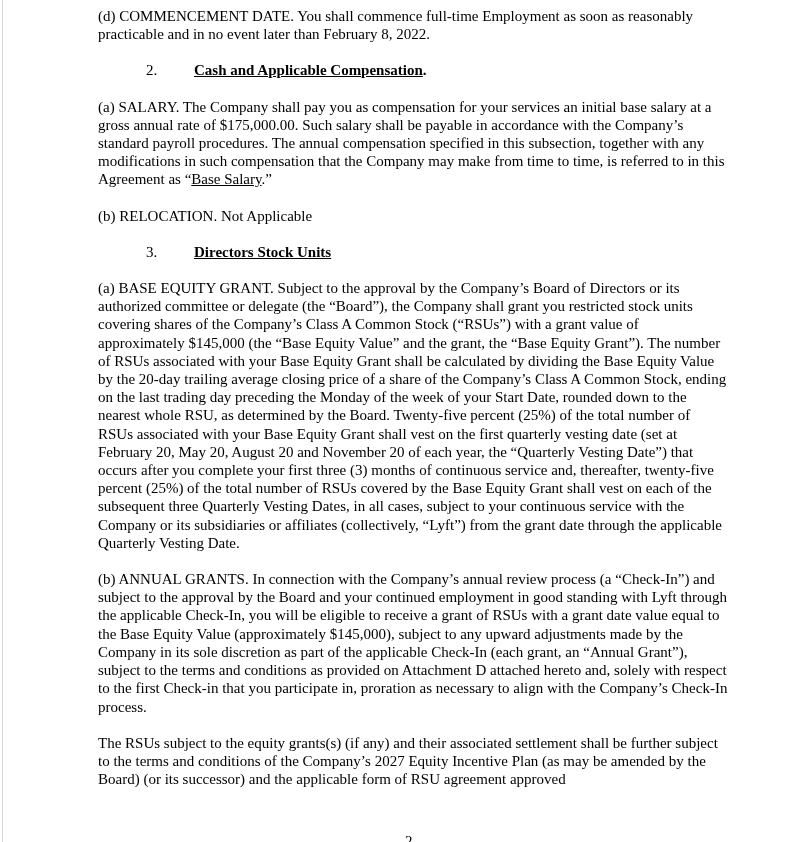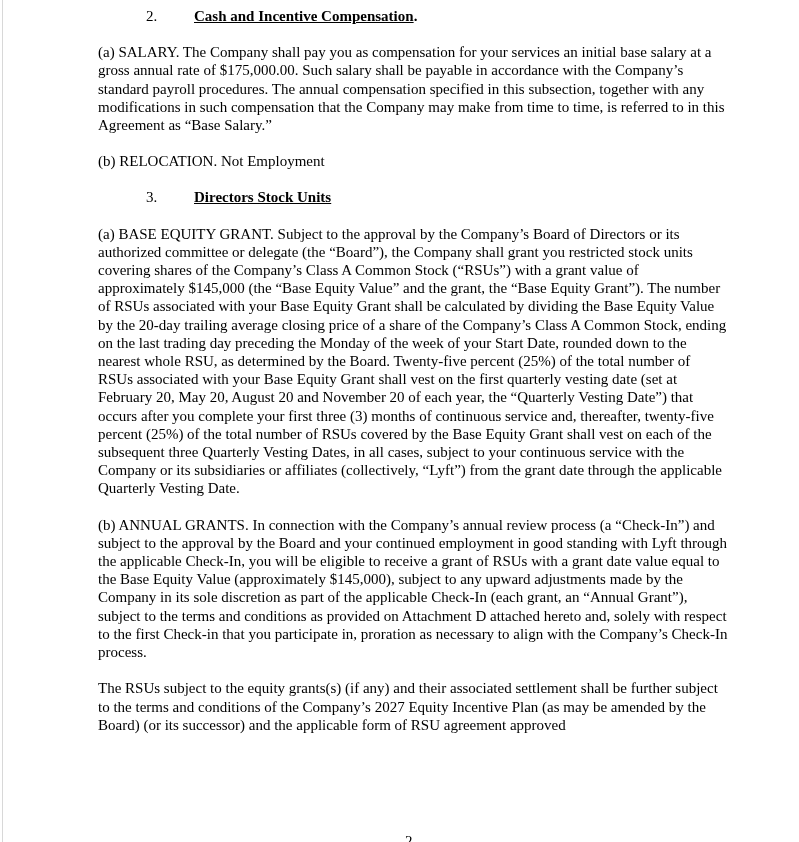--- a/index.html
+++ b/index.html
@@ -49,46 +49,48 @@
       width: 48px;
     }
     .heading .title {
       font-weight: bold;
       text-decoration: underline;
     }
     .heading .title-trail {
       font-weight: bold;
     }
     .u {
+      text-decoration: underline;
     }
     .page-number {
       position: absolute;
       left: 405px;
       top: 832px;
       font-size: 15px;
       line-height: 18px;
     }
   </style>
 </head>
 <body>
 
 <div class="page-edge"></div>
 
 <div class="page">
 
+  <p class="para">(d) COMMENCEMENT DATE. You shall commence full-time Employment as soon as reasonably practicable and in no event later than February 8, 2022.</p>
 
   <div class="heading">
     <span class="num">2.</span>
-    <span class="title">Cash and Incentive Compensation</span>
+    <span class="title">Cash and Applicable Compensation</span>
       <span class="title-trail">.</span>
   </div>
 
   <p class="para"><span>(a) SALARY.  The Company shall pay you as compensation for your services an initial base salary at a gross annual rate of $175,000.00. Such salary shall be payable in accordance with the Company’s standard payroll procedures.  The annual compensation specified in this subsection, together with any modifications in such compensation that the Company may make from time to time, is referred to in this Agreement as “</span><span class="u">Base Salary</span><span>.”</span></p>
 
-  <p class="para">(b) RELOCATION. Not Employment</p>
+  <p class="para">(b) RELOCATION. Not Applicable</p>
 
   <div class="heading">
     <span class="num">3.</span>
     <span class="title">Directors Stock Units</span>
   </div>
 
   <p class="para">(a) BASE EQUITY GRANT. Subject to the approval by the Company’s Board of Directors or its authorized committee or delegate (the “Board”), the Company shall grant you restricted stock units covering shares of the Company’s Class A Common Stock (“RSUs”) with a grant value of approximately $145,000 (the “Base Equity Value” and the grant, the “Base Equity Grant”).  The number of RSUs associated with your Base Equity Grant shall be calculated by dividing the Base Equity Value by the 20-day trailing average closing price of a share of the Company’s Class A Common Stock, ending on the last trading day preceding the Monday of the week of your Start Date, rounded down to the nearest whole RSU, as determined by the Board.  Twenty-five percent (25%) of the total number of RSUs associated with your Base Equity Grant shall vest on the first quarterly vesting date (set at February 20, May 20, August 20 and November 20 of each year, the “Quarterly Vesting Date”) that occurs after you complete your first three (3) months of continuous service and, thereafter, twenty-five percent (25%) of the total number of RSUs covered by the Base Equity Grant shall vest on each of the subsequent three Quarterly Vesting Dates, in all cases, subject to your continuous service with the Company or its subsidiaries or affiliates (collectively, “Lyft”) from the grant date through the applicable Quarterly Vesting Date.</p>
 
   <p class="para">(b) ANNUAL GRANTS. In connection with the Company’s annual review process (a “Check-In”) and subject to the approval by the Board and your continued employment in good standing with Lyft through the applicable Check-In, you will be eligible to receive a grant of RSUs with a grant date value equal to the Base Equity Value (approximately $145,000), subject to any upward adjustments made by the Company in its sole discretion as part of the applicable Check-In (each grant, an “Annual Grant”), subject to the terms and conditions as provided on Attachment D attached hereto and, solely with respect to the first Check-in that you participate in, proration as necessary to align with the Company’s Check-In process.</p>
 

